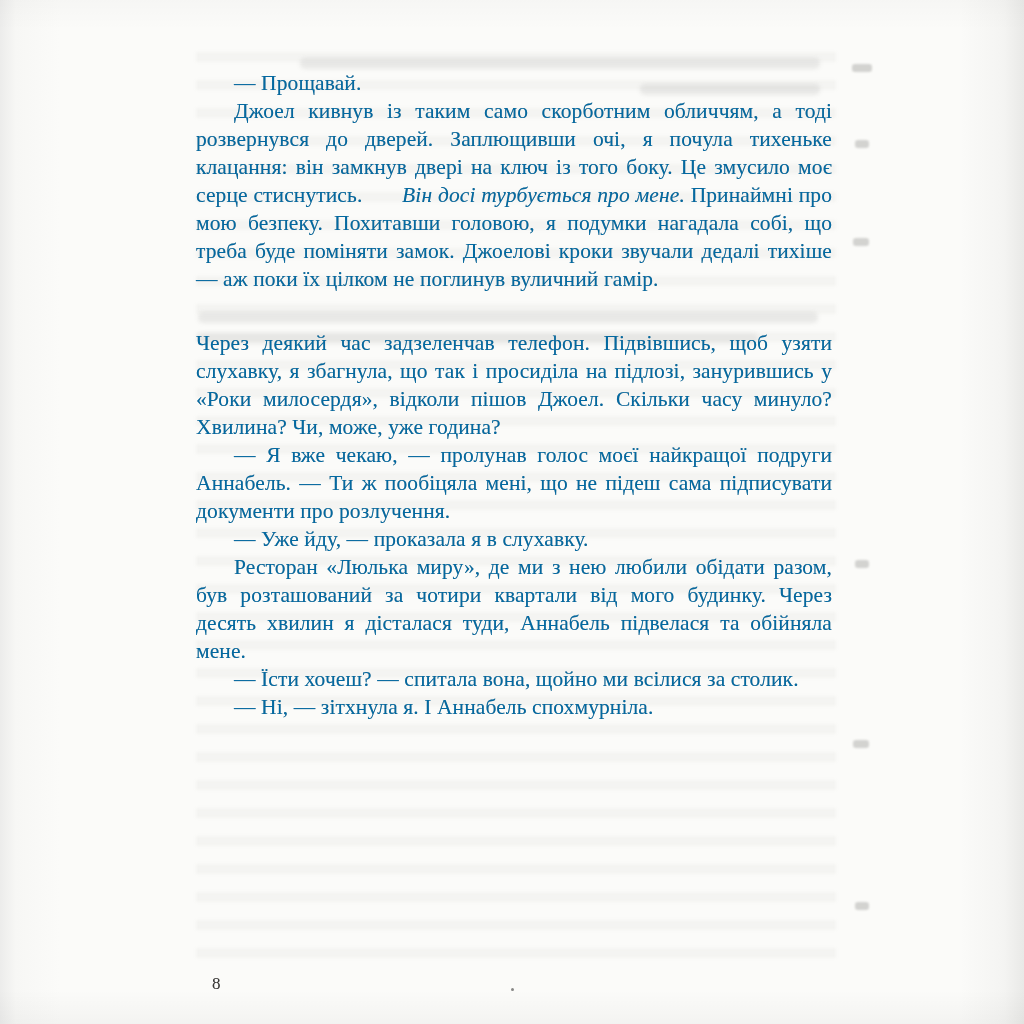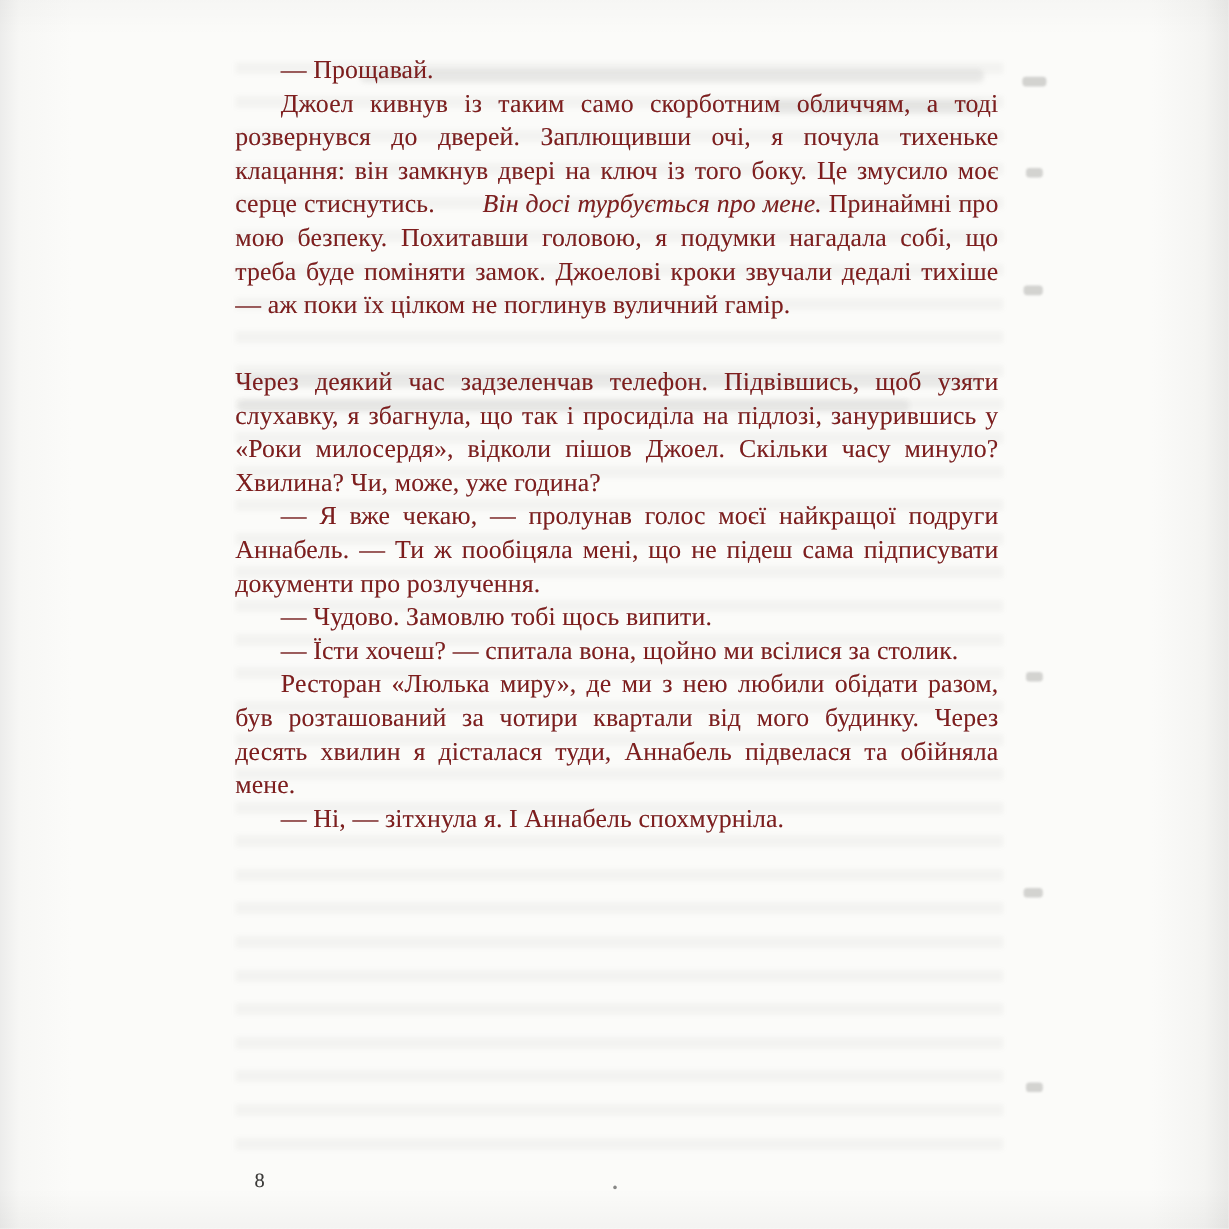--- a/index.html
+++ b/index.html
@@ -55,25 +55,25 @@
     position: absolute;
     width: 3px;
     height: 3px;
     border-radius: 50%;
     background: rgba(40,40,40,0.55);
     z-index: 2;
   }
   .text-block {
     position: absolute;
     left: 196px;
-    top: 44px;
+    top: 69px;
     width: 636px;
     font-size: 21.5px;
     line-height: 28px;
-    color: #7f1d1d;
+    color: #0369a1;
     text-align: justify;
     letter-spacing: 0.1px;
     z-index: 2;
     text-shadow: 0 0 0.5px rgba(45,44,42,0.35);
   }
   p.para {
     margin: 0;
     padding: 0;
   }
   p.indent {
@@ -121,24 +121,24 @@
   <p class="para indent"><span>— Прощавай.</span></p>
 
   <p class="para indent"><span>Джоел кивнув із таким само скорботним обличчям, а тоді розвернувся до дверей. Заплющивши очі, я почула тихеньке клацання: він замкнув двері на ключ із того боку. Це змусило моє серце стиснутись. </span><span class="italic">Він досі турбується про мене.</span><span> Принаймні про мою безпеку. Похитавши головою, я подумки нагадала собі, що треба буде поміняти замок. Джоелові кроки звучали дедалі тихіше — аж поки їх цілком не поглинув вуличний гамір.</span></p>
 
   <p class="para section-start"><span>Через деякий час задзеленчав телефон. Підвівшись, щоб узяти слухавку, я збагнула, що так і просиділа на підлозі, занурившись у «Роки милосердя», відколи пішов Джоел. Скільки часу минуло? Хвилина? Чи, може, уже година?</span></p>
 
   <p class="para indent"><span>— Я вже чекаю, — пролунав голос моєї найкращої подруги Аннабель. — Ти ж пообіцяла мені, що не підеш сама підписувати документи про розлучення.</span></p>
 
 
 
+  <p class="para indent"><span>— Уже йду, — проказала я в слухавку.</span></p>
 
-  <p class="para indent"><span>— Чудово. Замовлю тобі щось випити.</span></p>
+
+  <p class="para indent"><span>Ресторан «Люлька миру», де ми з нею любили обідати разом, був розташований за чотири квартали від мого будинку. Через десять хвилин я дісталася туди, Аннабель підвелася та обійняла мене.</span></p>
 
   <p class="para indent"><span>— Їсти хочеш? — спитала вона, щойно ми всілися за столик.</span></p>
-
-  <p class="para indent"><span>Ресторан «Люлька миру», де ми з нею любили обідати разом, був розташований за чотири квартали від мого будинку. Через десять хвилин я дісталася туди, Аннабель підвелася та обійняла мене.</span></p>
 
   <p class="para indent"><span>— Ні, — зітхнула я. І Аннабель спохмурніла.</span></p>
 
 </div>
 
 <div class="page-number">8</div>
 
 </body></html>

